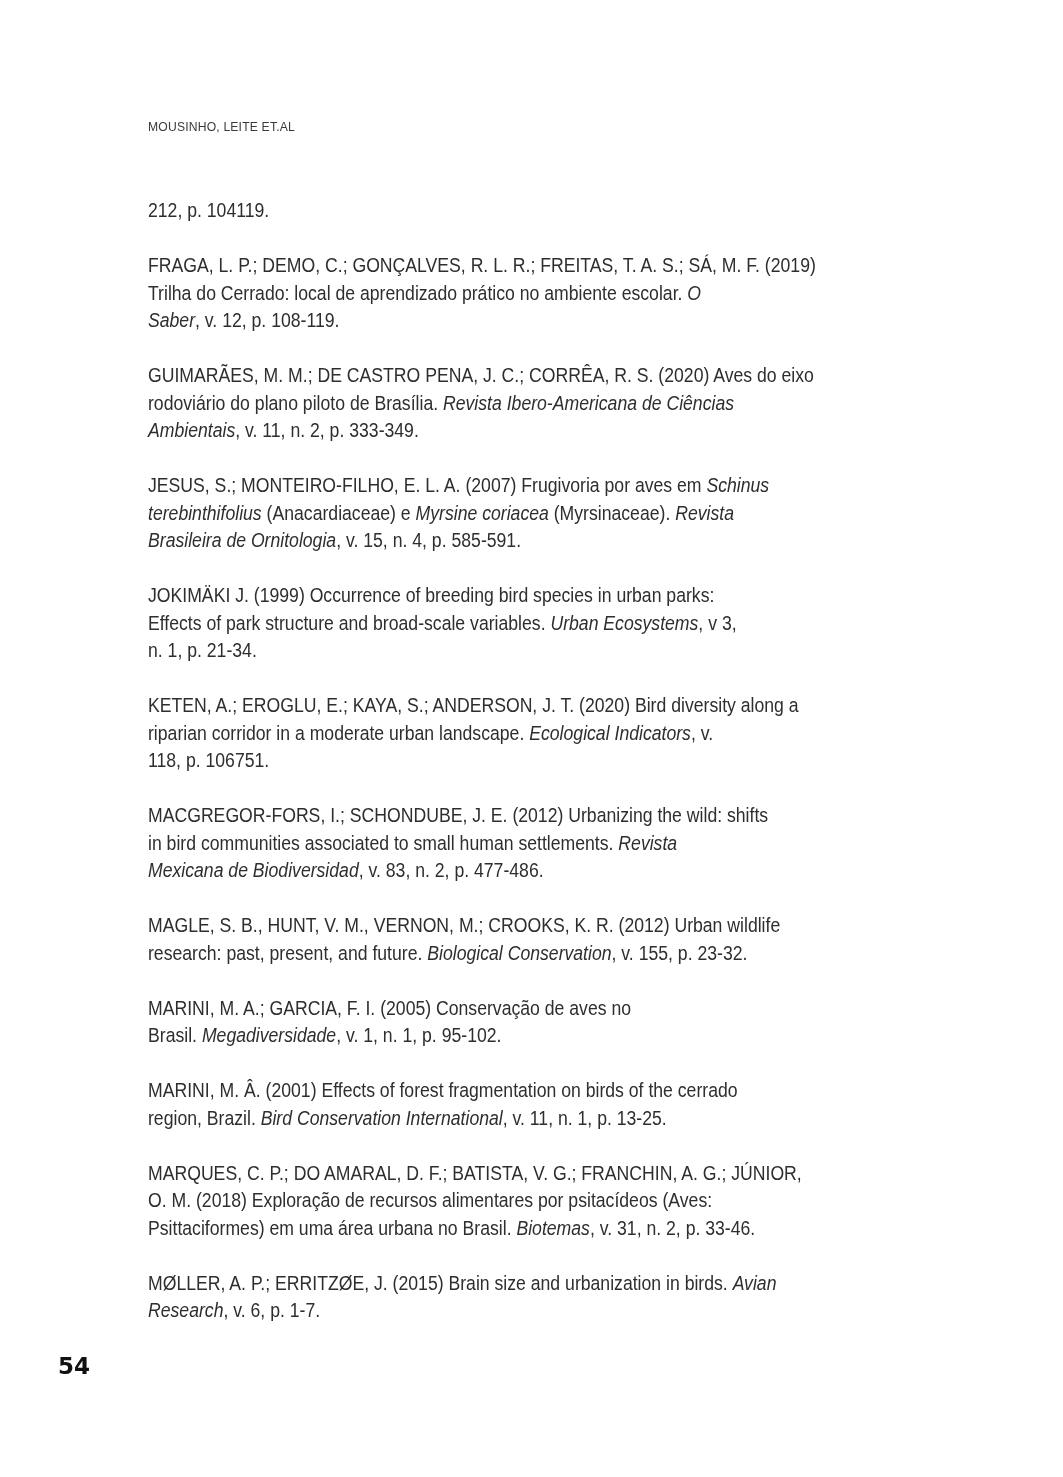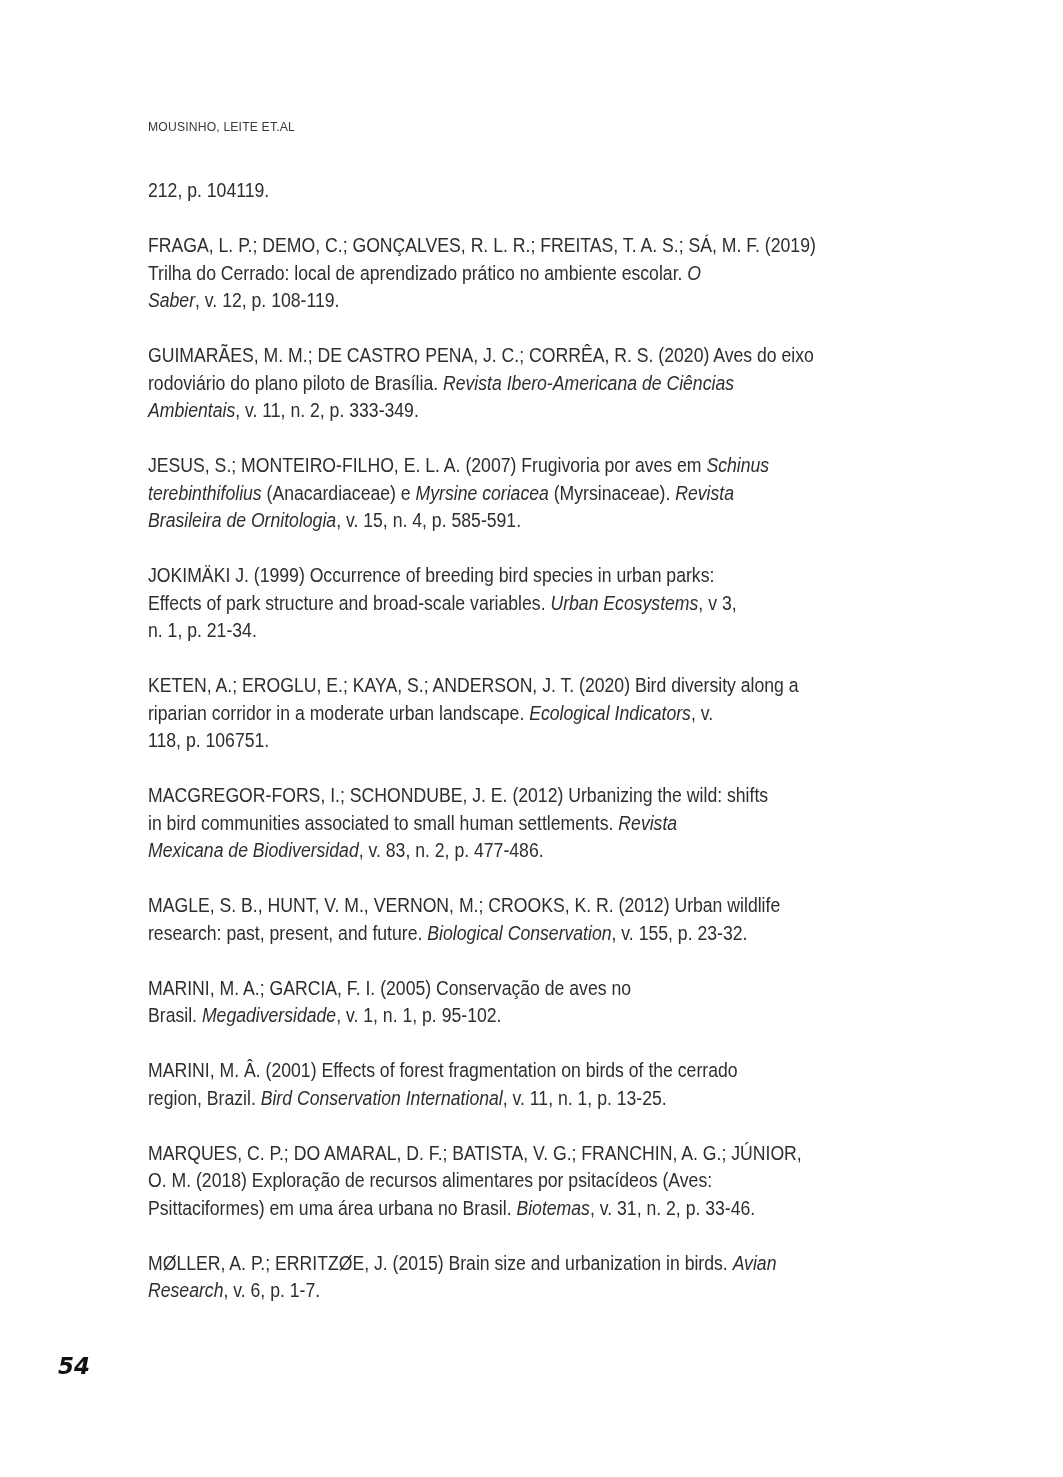--- a/index.html
+++ b/index.html
@@ -21,21 +21,21 @@
       top: 119px;
       font-size: 13.5px;
       letter-spacing: 0.2px;
       color: #3a3a3a;
       transform: scaleX(0.9);
       transform-origin: left top;
     }
     .refs {
       position: absolute;
       left: 148px;
-      top: 176px;
+      top: 196px;
       width: 900px;
     }
     .ref {
       margin: 0 0 27.5px 0;
       font-size: 20.5px;
       line-height: 27.5px;
       transform: scaleX(0.86);
       transform-origin: left top;
       white-space: nowrap;
       color: #2e2e2e;
@@ -43,21 +43,20 @@
     .ref .line { display: block; }
     .ref i { font-style: italic; }
     .page-number {
       position: absolute;
       left: 58px;
       top: 1353px;
       font-family: "DejaVu Sans", sans-serif;
       font-weight: bold;
       font-size: 23px;
       color: #111111;
-      font-style: italic;
     }
   </style>
 </head>
 <body>
 
 <div class="running-header">MOUSINHO, LEITE ET.AL</div>
 
 <div class="refs" id="refs">
     <div class="ref">
       <span class="line"><span>212, p. 104119.</span></span>

